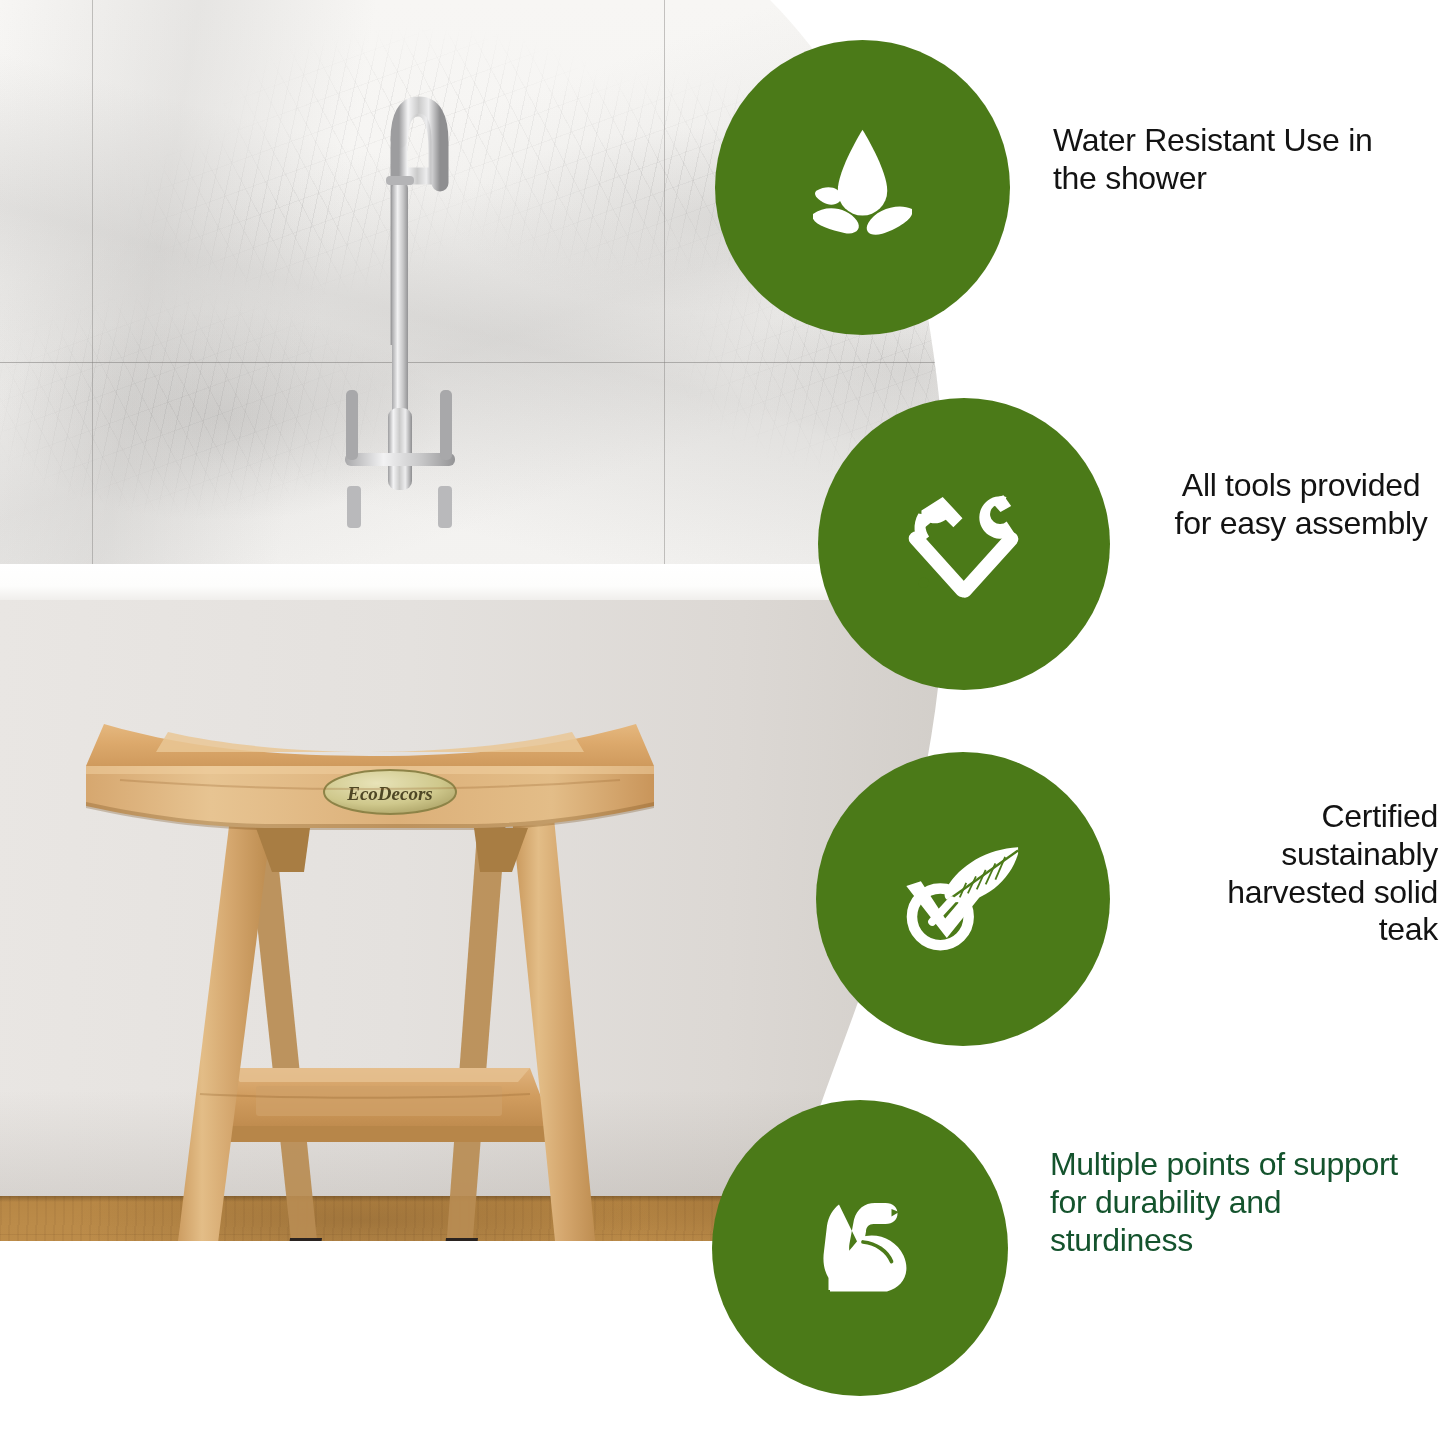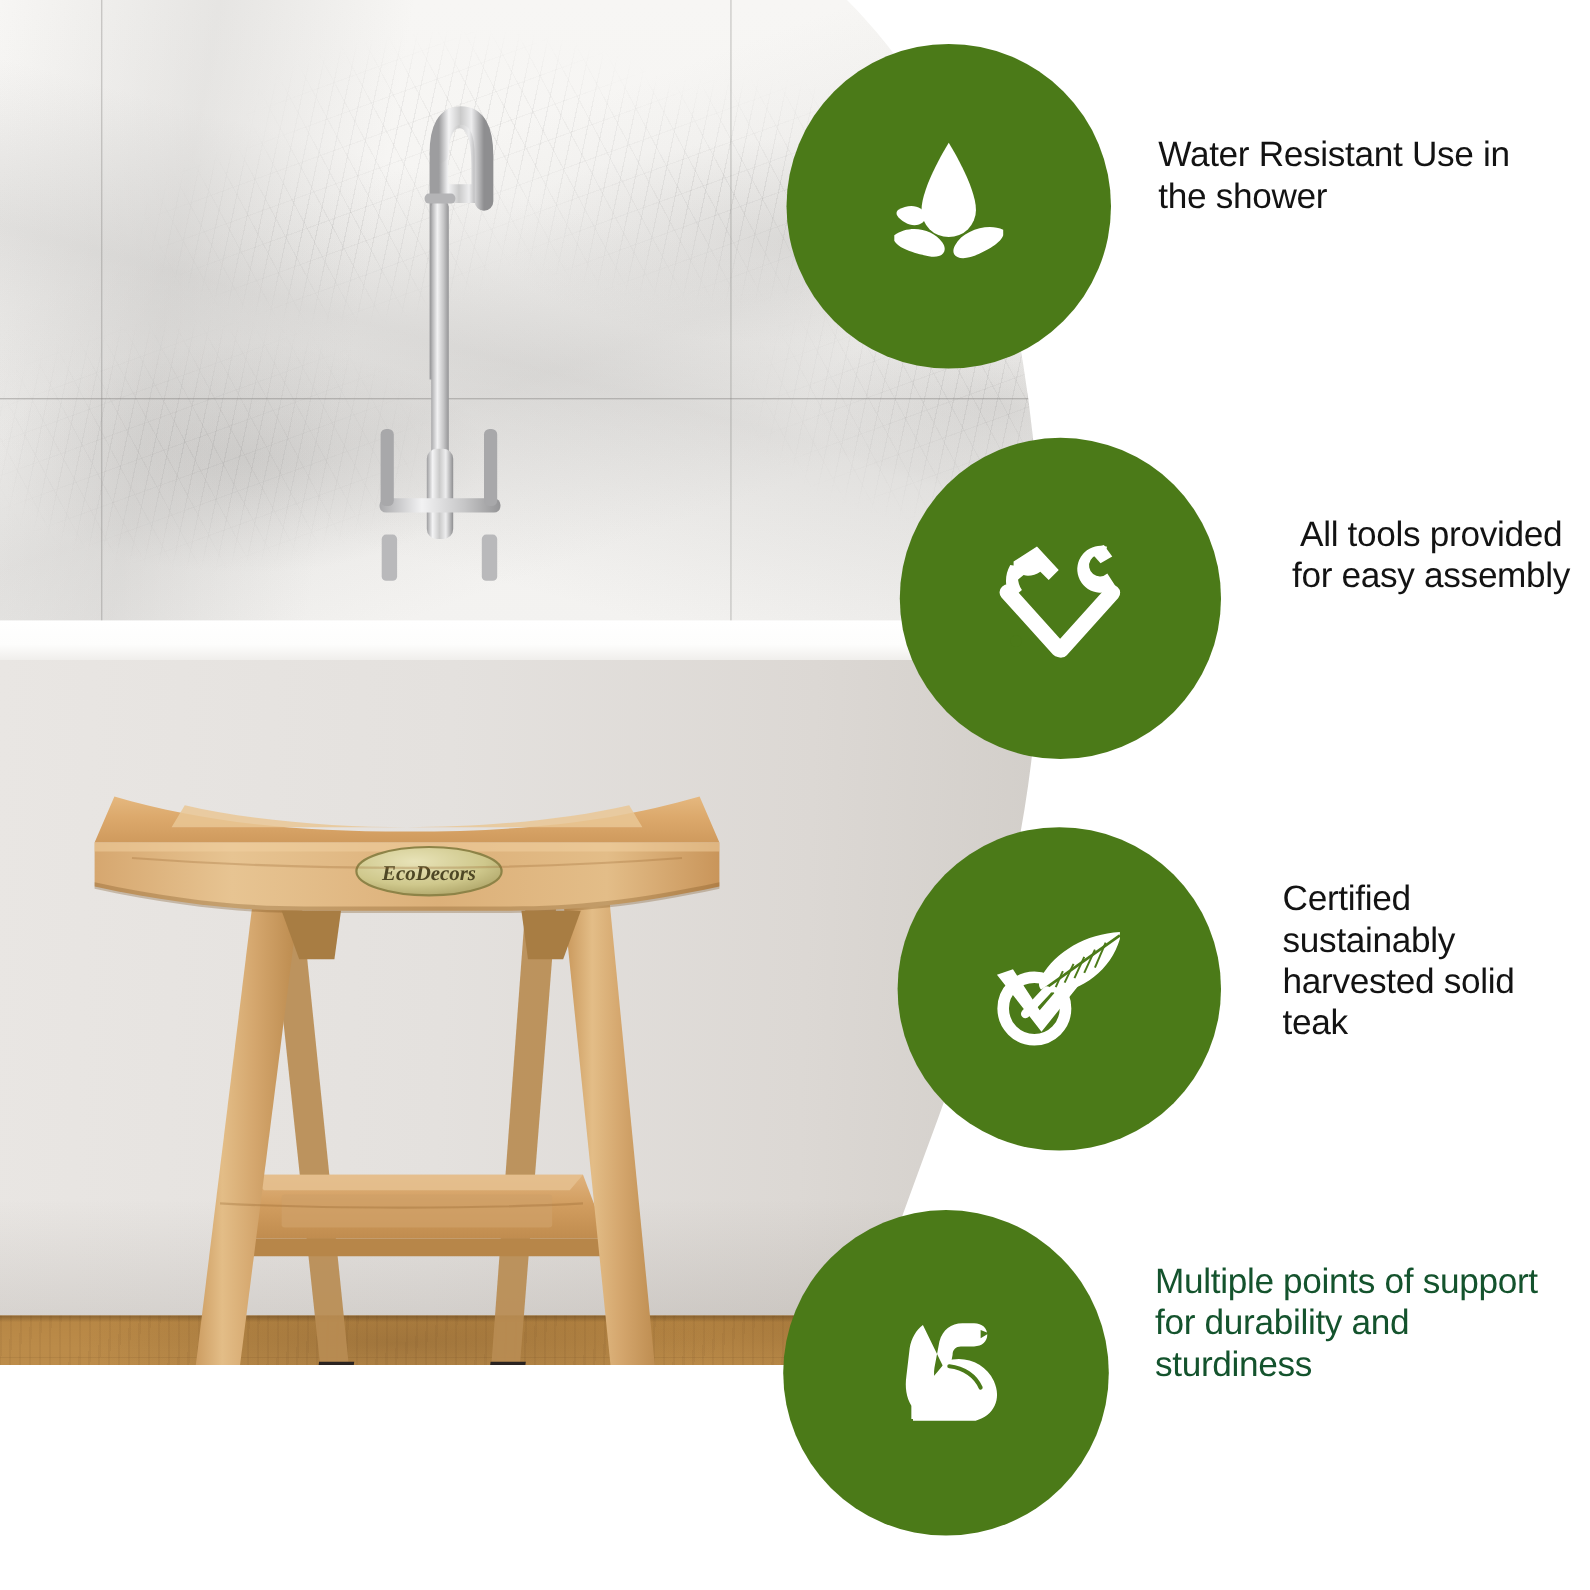--- a/index.html
+++ b/index.html
@@ -128,21 +128,21 @@
   }
 
   
   #badge-1 { left:715px;  top:40px;   width:295px; height:295px; }
   #text-1  { left:1053px; top:122px;  width:360px; text-align:left; }
 
   #badge-2 { left:818px;  top:398px;  width:292px; height:292px; }
   #text-2  { left:1166px; top:443px;  width:270px; text-align:center;margin-top:24px; }
 
   #badge-3 { left:816px;  top:752px;  width:294px; height:294px; }
-  #text-3  { left:1166px; top:798px;  width:272px; text-align:left; }
+  #text-3  { left:1166px; top:798px;  width:272px; text-align:right; }
 
   #badge-4 { left:712px;  top:1100px; width:296px; height:296px; }
   #text-4  { left:1050px; top:1146px; width:370px; text-align:left; }
 </style>
 </head>
 <body>
 
 <div id="stage">
 
   <div id="photo-panel">

